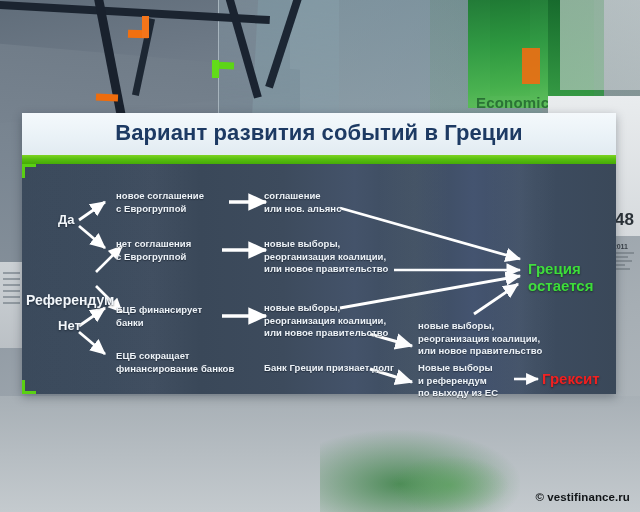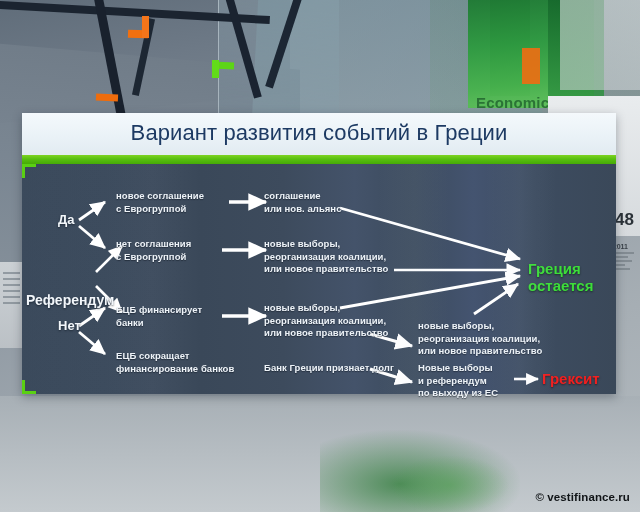--- a/index.html
+++ b/index.html
@@ -174,21 +174,21 @@
     width: 594px; height: 281px;
     box-shadow: 0 3px 9px rgba(25,35,45,.35);
   }
   .slide-header {
     position: relative;
     height: 42px;
     background: linear-gradient(180deg, #f4f9fc 0%, #eaf2f7 55%, #e2ebf1 100%);
     display: flex; align-items: center; justify-content: center;
   }
   .slide-title {
-    font-size: 22px; font-weight: 400; color: #1d3a63;
+    font-size: 22px; font-weight: 700; color: #1d3a63;
     letter-spacing: .1px; line-height: 1;
     padding-bottom: 2px;
   }
   .slide-greenbar {
     height: 9px;
     background: linear-gradient(180deg, #7ed321 0%, #58bf10 45%, #46ab07 100%);
   }
   .slide-body {
     position: relative;
     height: 230px;

